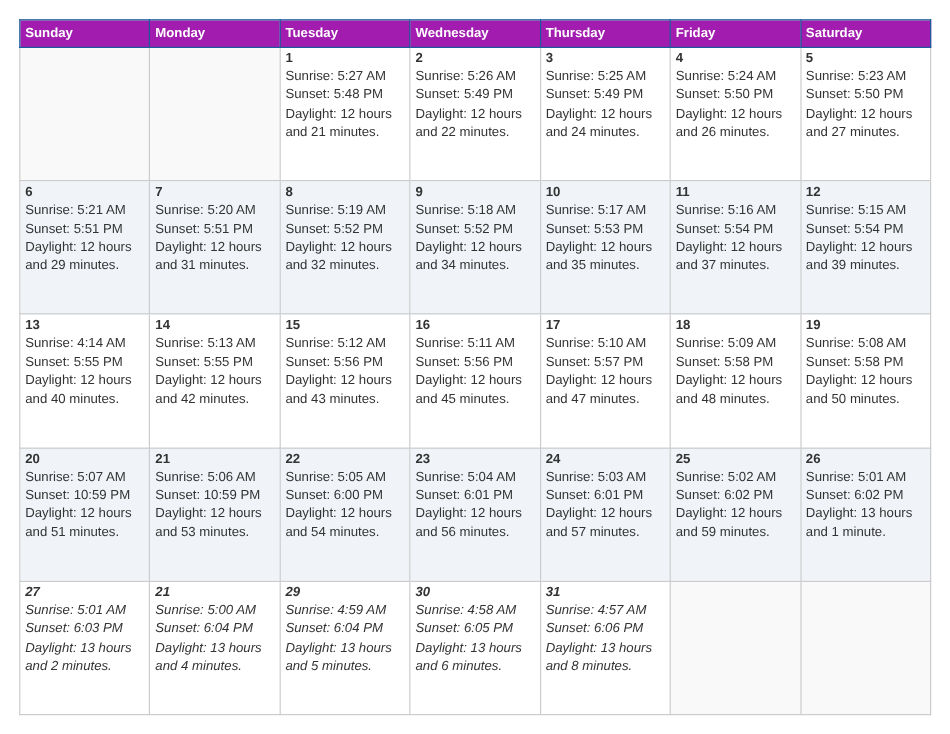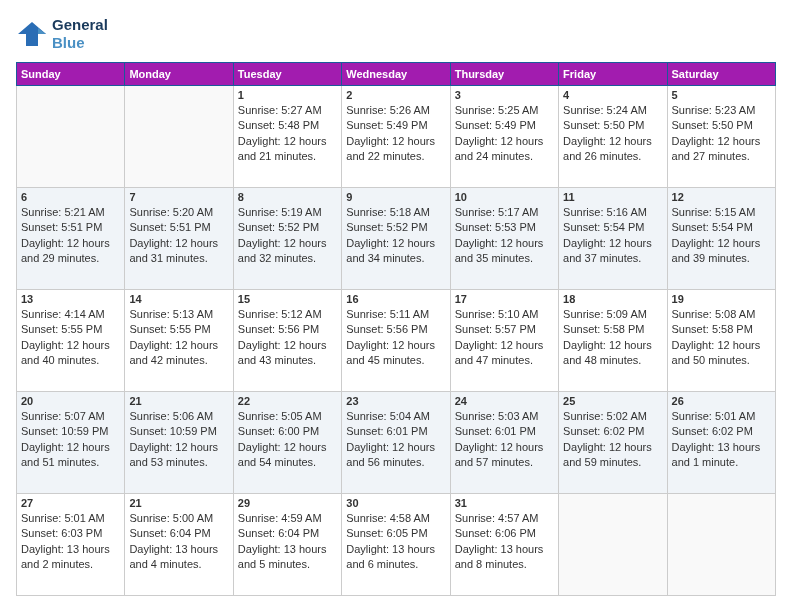--- a/index.html
+++ b/index.html
@@ -59,20 +59,21 @@
     .calendar td {
       border: 1px solid #ccc;
       vertical-align: top;
       padding: 3px 4px;
       font-size: 9px;
       color: #333;
       height: 82px;
     }
     .calendar tr:last-child td {
       height: 82px;
+      font-style: italic;
     }
     .day-number {
       font-size: 11px;
       font-weight: bold;
       color: #333;
       display: block;
       margin-bottom: 2px;
     }
     .day-info {
       font-size: 11px;
@@ -83,36 +84,20 @@
       background: #f9f9f9;
     }
     .row-alt {
       background: #f0f4f8;
     }
   </style>
 </head>
 <body>
 
 <div class="page">
-  <div class="header">
-    <div class="logo">
-      <svg width="32" height="28" viewBox="0 0 32 28">
-        <polygon points="16,2 30,14 22,14 22,26 10,26 10,14 2,14" fill="#2a6db5"></polygon>
-        <polygon points="22,8 30,14 22,14" fill="#4a90c4"></polygon>
-      </svg>
-      <div>
-        <div style="font-size:15px;font-weight:bold;color:#1a3a5c;line-height:1.2">General</div>
-        <div style="font-size:15px;font-weight:bold;color:#4a90c4;line-height:1.2">Blue</div>
-      </div>
-    </div>
-    <div class="title-block">
-      <div class="month-title"></div>
-      <div class="location-title"></div>
-    </div>
-  </div>
 
   <table class="calendar">
     <thead>
       <tr>
       <th>Sunday</th>
           <th>Monday</th>
           <th>Tuesday</th>
           <th>Wednesday</th>
           <th>Thursday</th>
           <th>Friday</th>

